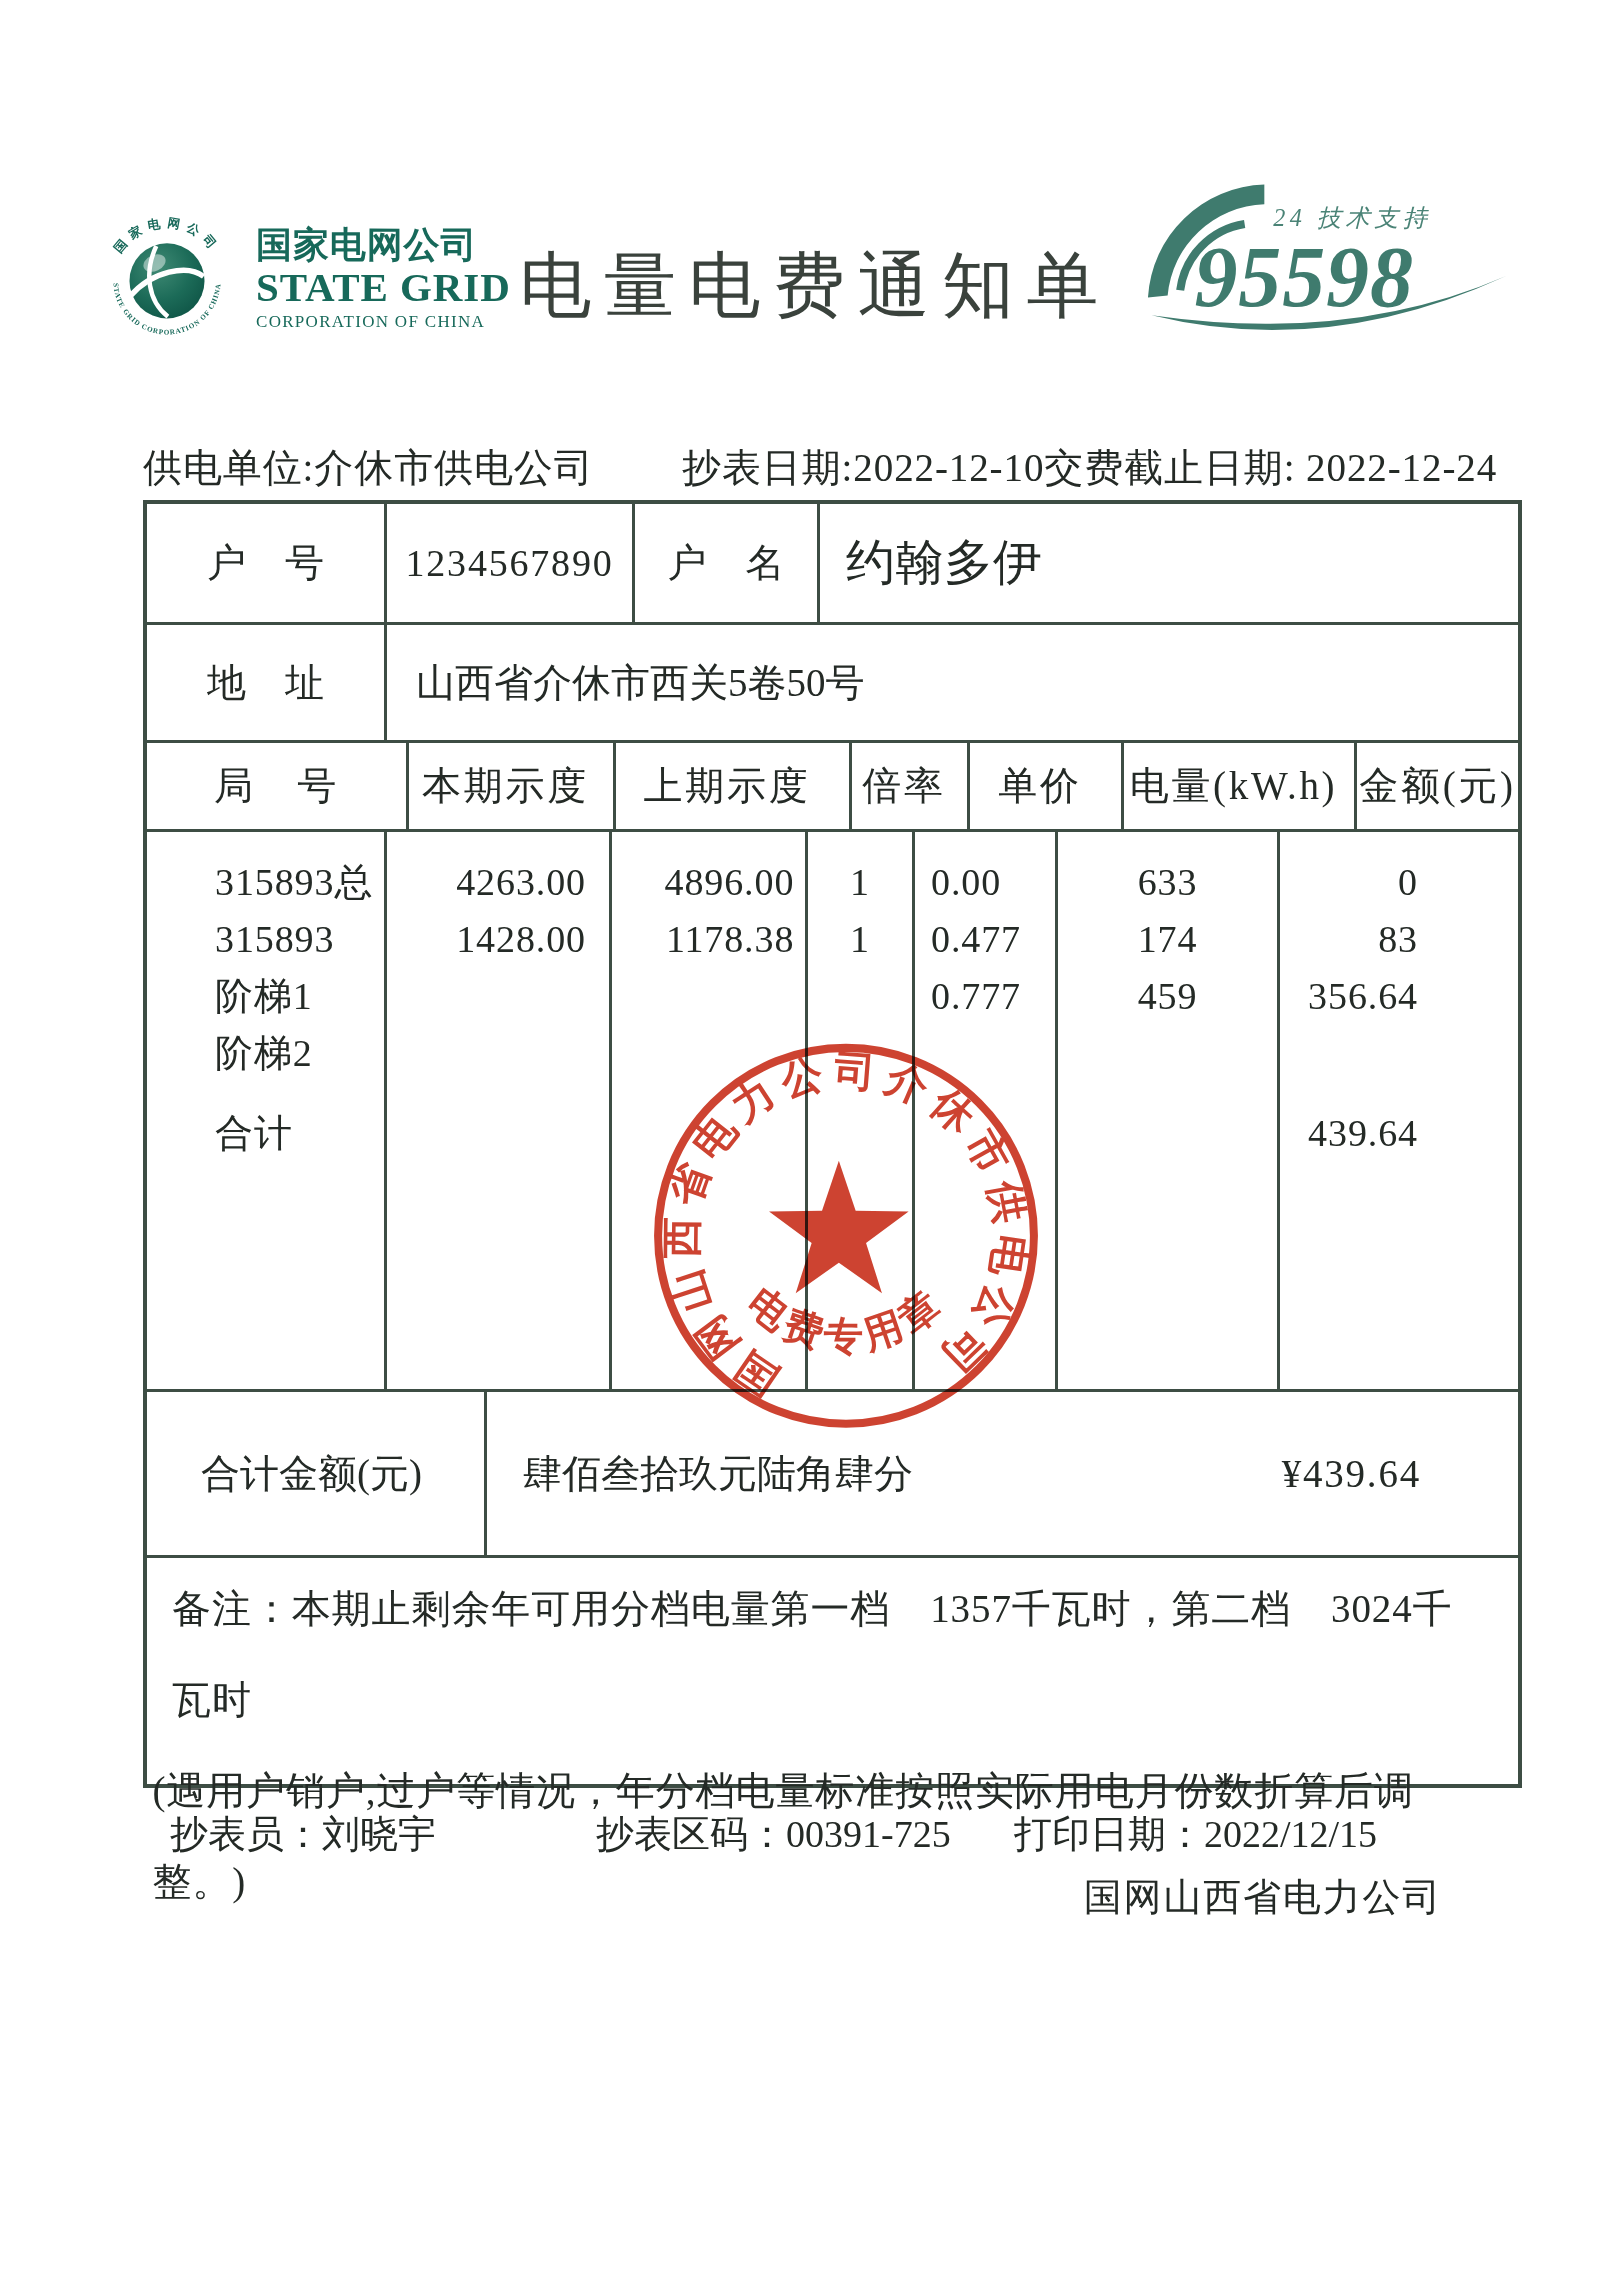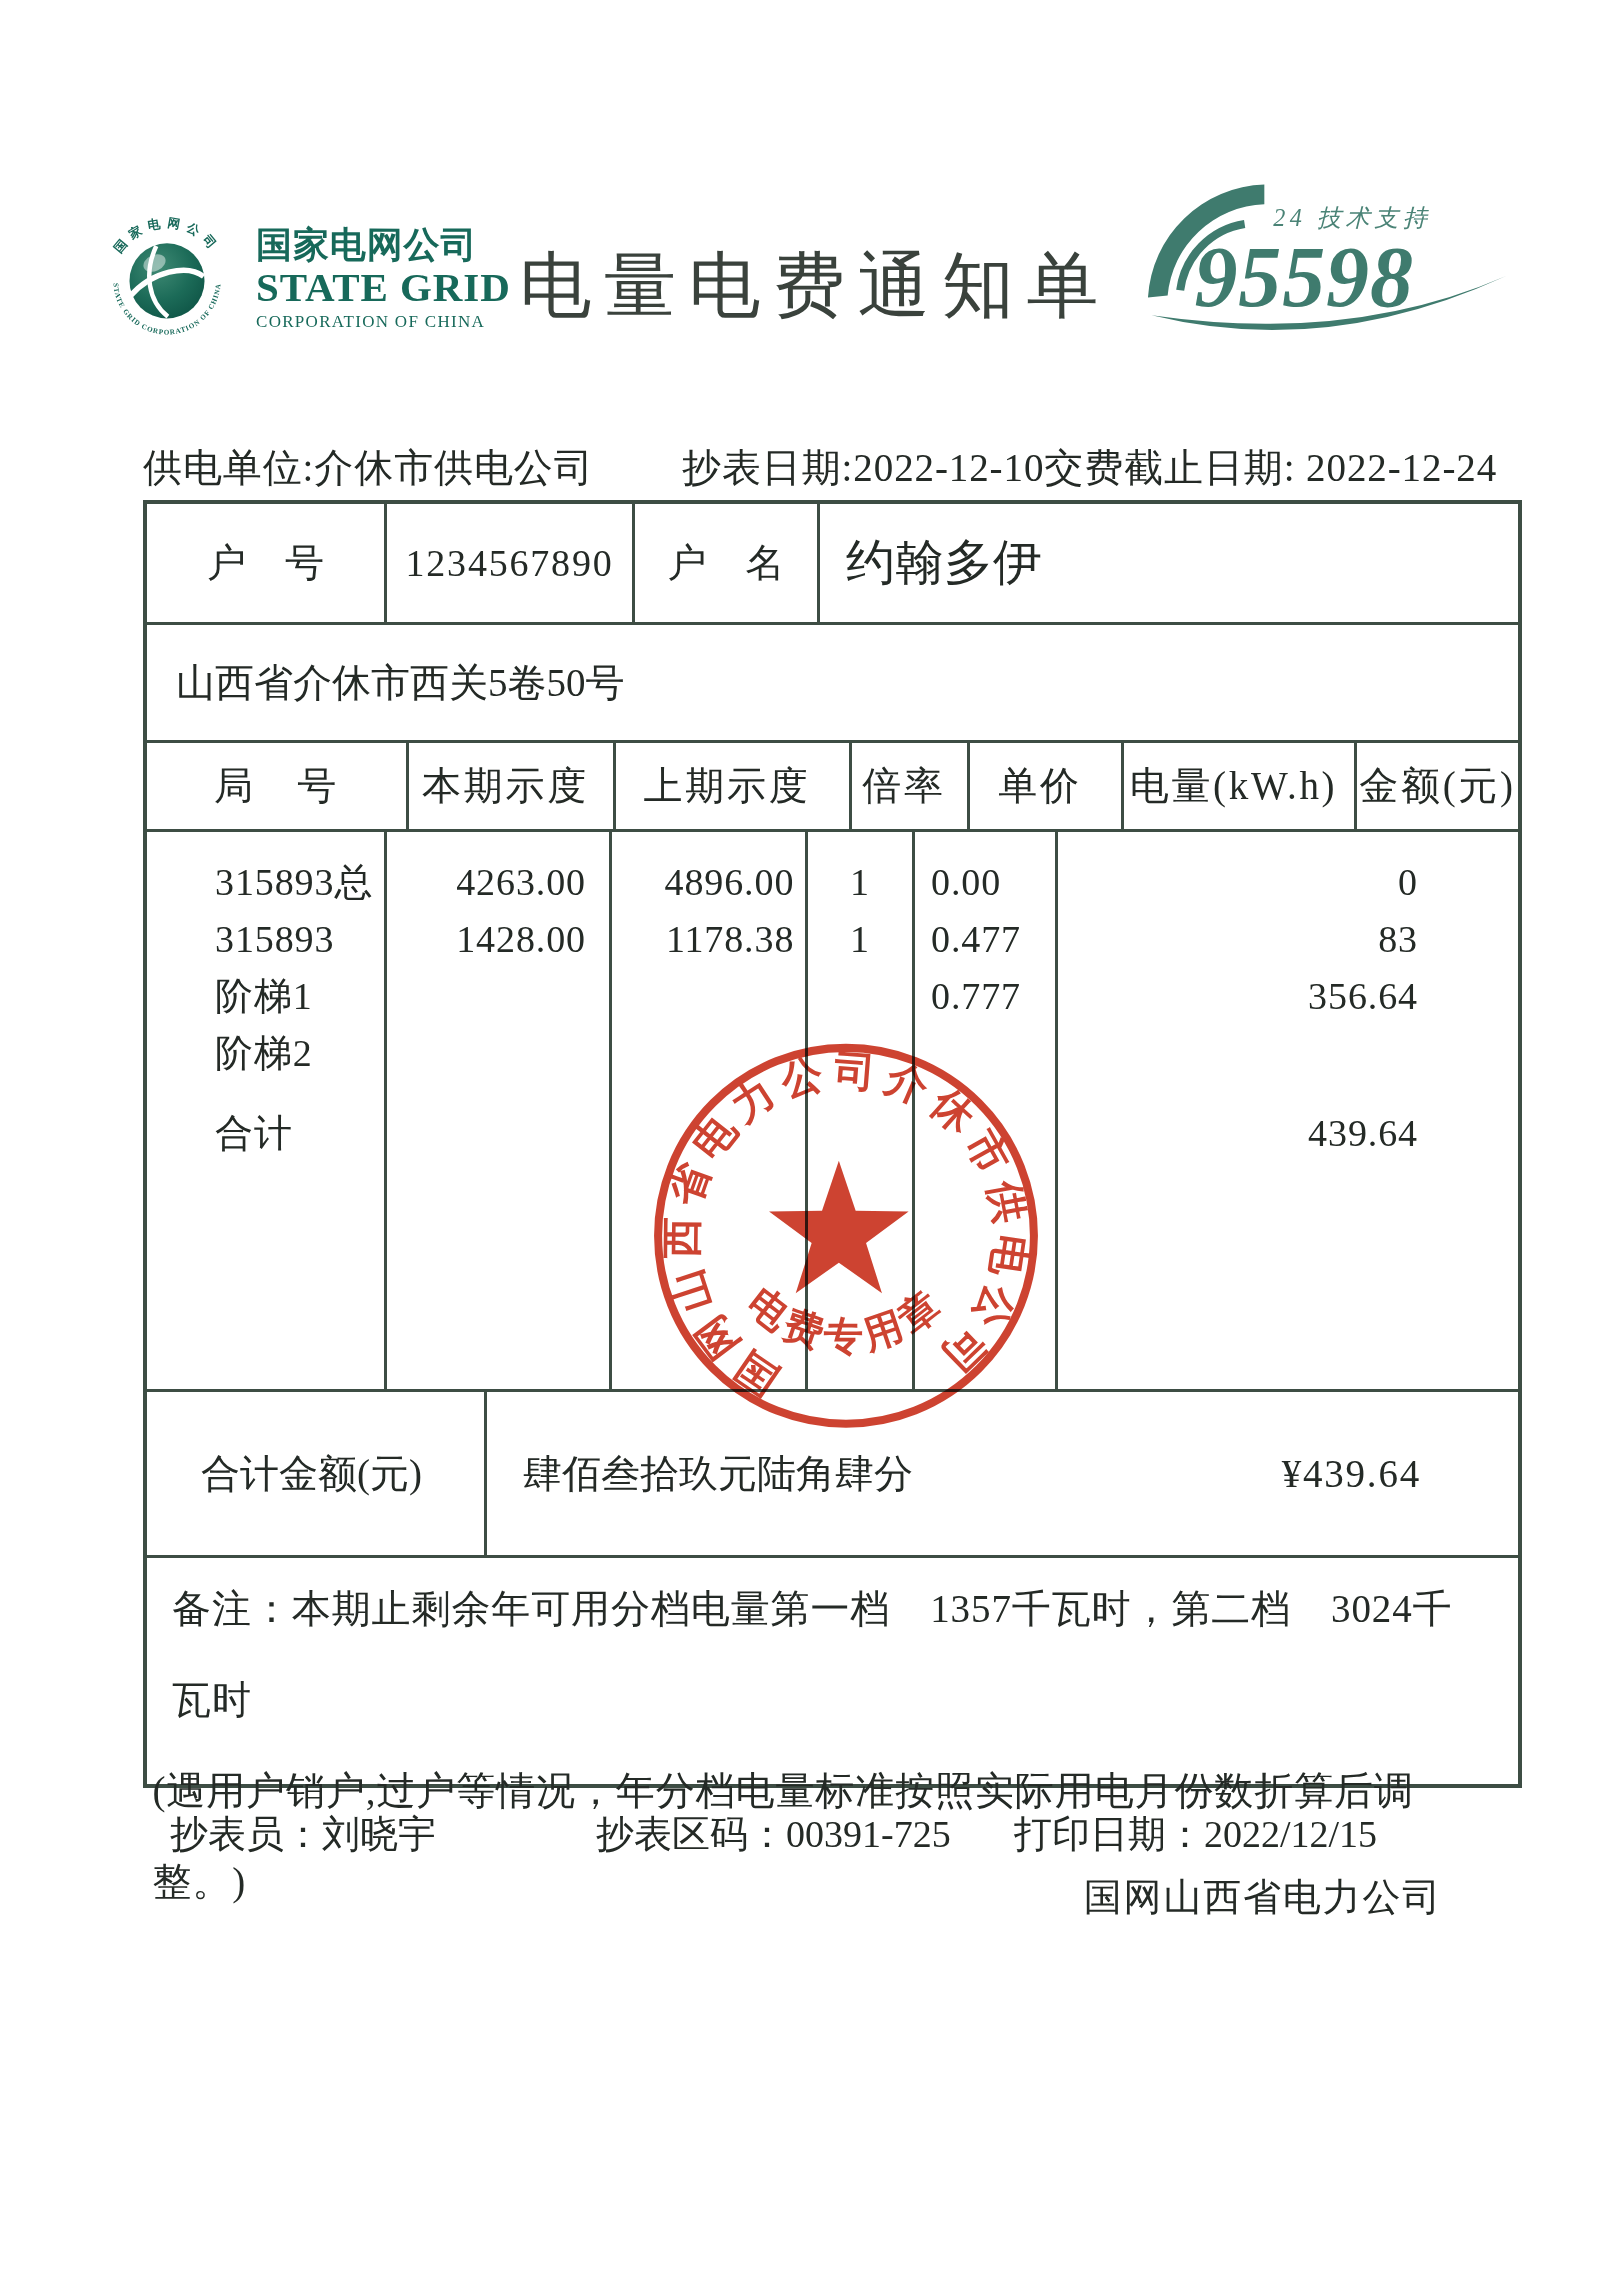--- a/index.html
+++ b/index.html
@@ -136,20 +136,21 @@
   <div class="abs bill-table">
 
     <div class="trow h-account">
       <div class="tcell lab w-a1">户　号</div>
       <div class="tcell acct-no w-a2">1234567890</div>
       <div class="tcell lab w-a3">户　名</div>
       <div class="tcell acct-name w-a4">约翰多伊</div>
     </div>
 
     <div class="trow h-address">
+      <div class="tcell lab w-a1">地　址</div>
       <div class="tcell addr-val w-a4">山西省介休市西关5卷50号</div>
     </div>
 
     <div class="trow h-meterhead">
       <div class="tcell mhead w-id">局　号</div>
       <div class="tcell mhead w-curr">本期示度</div>
       <div class="tcell mhead w-prev">上期示度</div>
       <div class="tcell mhead w-ratio">倍率</div>
       <div class="tcell mhead w-price">单价</div>
       <div class="tcell mhead w-energy">电量(kW.h)</div>
@@ -173,20 +174,25 @@
         <div class="mline">1178.38</div>
       </div>
       <div class="tcell mcol c-ratio w-ratio">
         <div class="mline">1</div>
         <div class="mline">1</div>
       </div>
       <div class="tcell mcol c-price w-price">
         <div class="mline">0.00</div>
         <div class="mline">0.477</div>
         <div class="mline">0.777</div>
+      </div>
+      <div class="tcell mcol c-energy w-energy">
+        <div class="mline">633</div>
+        <div class="mline">174</div>
+        <div class="mline">459</div>
       </div>
       <div class="tcell mcol c-amount w-amount">
         <div class="mline">0</div>
         <div class="mline">83</div>
         <div class="mline">356.64</div>
         <div class="mline"></div>
         <div class="mline total-amt">439.64</div>
       </div>
     </div>
 

